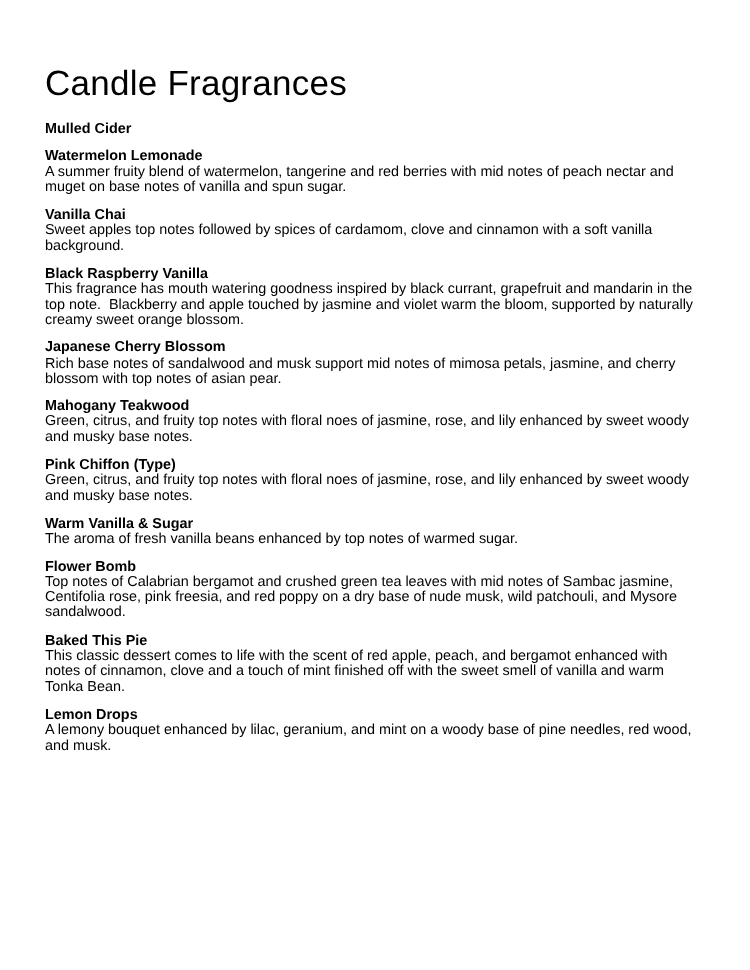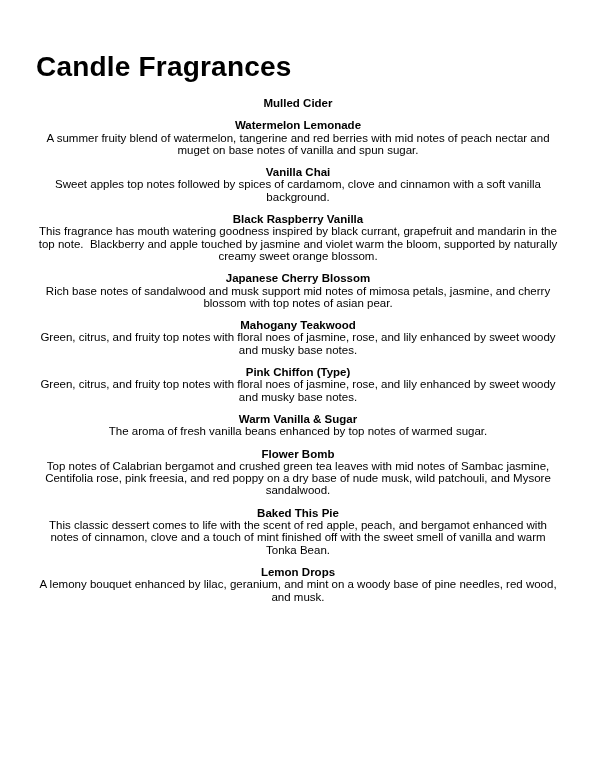--- a/index.html
+++ b/index.html
@@ -16,28 +16,27 @@
   }
   .page {
     box-sizing: border-box;
     width: 600px;
     height: 776px;
     padding: 50px 40px 0 36px;
     background: #ffffff;
   }
   .doc-title {
     font-size: 28px;
-    font-weight: 700;
+    font-weight: 400;
     line-height: 34px;
     margin: 0 0 13px 0;
     letter-spacing: 0.2px;
   }
   .frag {
     margin: 0 0 10px 0;
-    text-align: center;
   }
   .frag-name {
     font-size: 11.5px;
     font-weight: 700;
     line-height: 12.3px;
     margin: 0;
   }
   .frag-desc {
     font-size: 11.5px;
     font-weight: 400;

